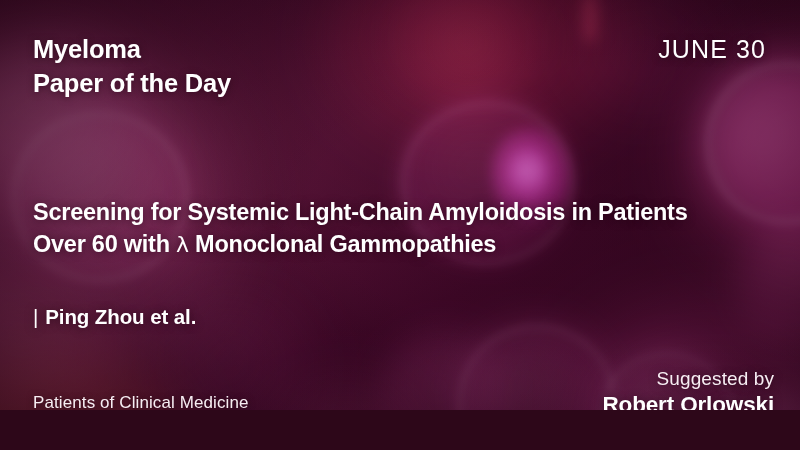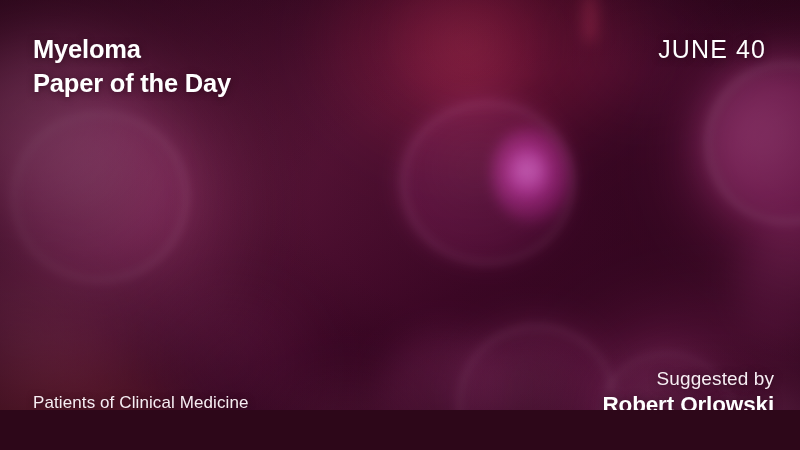--- a/index.html
+++ b/index.html
@@ -217,23 +217,25 @@
   </div>
 
   <div class="darken"></div>
   <div class="bg-vignette"></div>
 
   <div class="content">
 
     <div class="brand">Myeloma
 Paper of the Day</div>
 
-    <div class="date">JUNE 40</div>
-
-
+    <div class="date">JUNE 30</div>
+
+    <h1 class="paper-title"><span>Screening for Systemic Light-Chain Amyloidosis in Patients Over 60 with </span><span class="lam">λ</span><span> Monoclonal Gammopathies</span></h1>
+
+    <div class="authors"><span class="bar">|</span><span>Ping Zhou et al.</span></div>
 
     <div class="journal">Patients of Clinical Medicine</div>
 
     <div class="suggest">
       <div class="lead">Suggested by</div>
       <div class="who">Robert Orlowski</div>
     </div>
 
   </div>
 </div>

